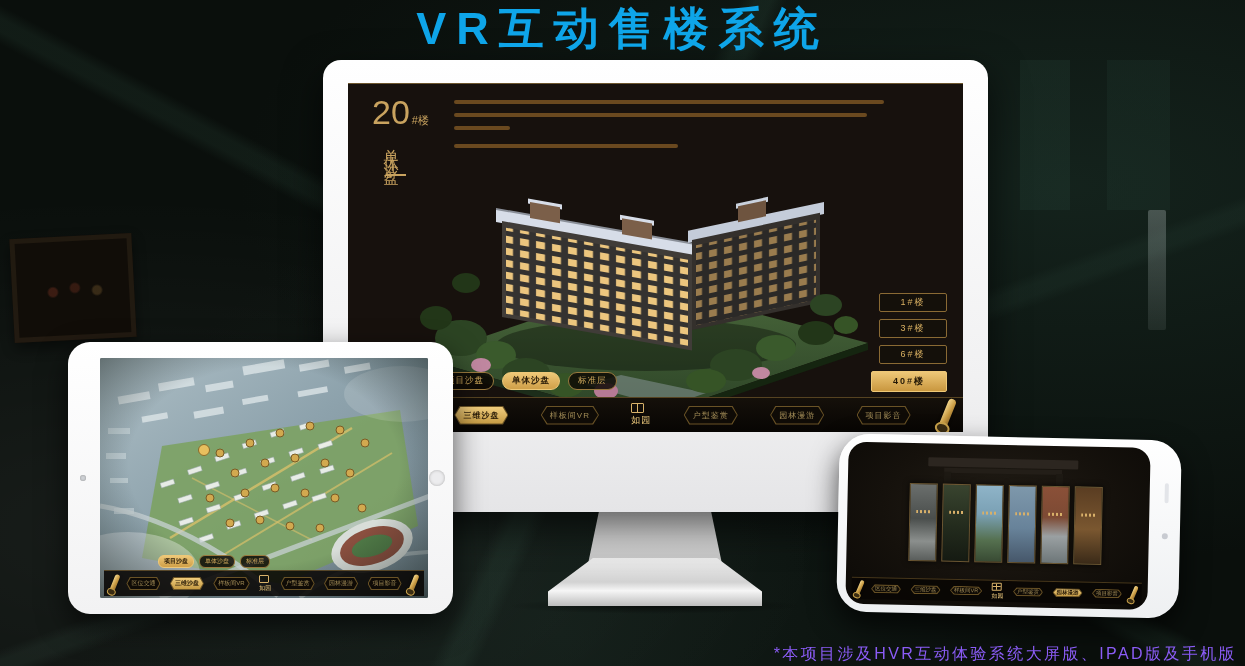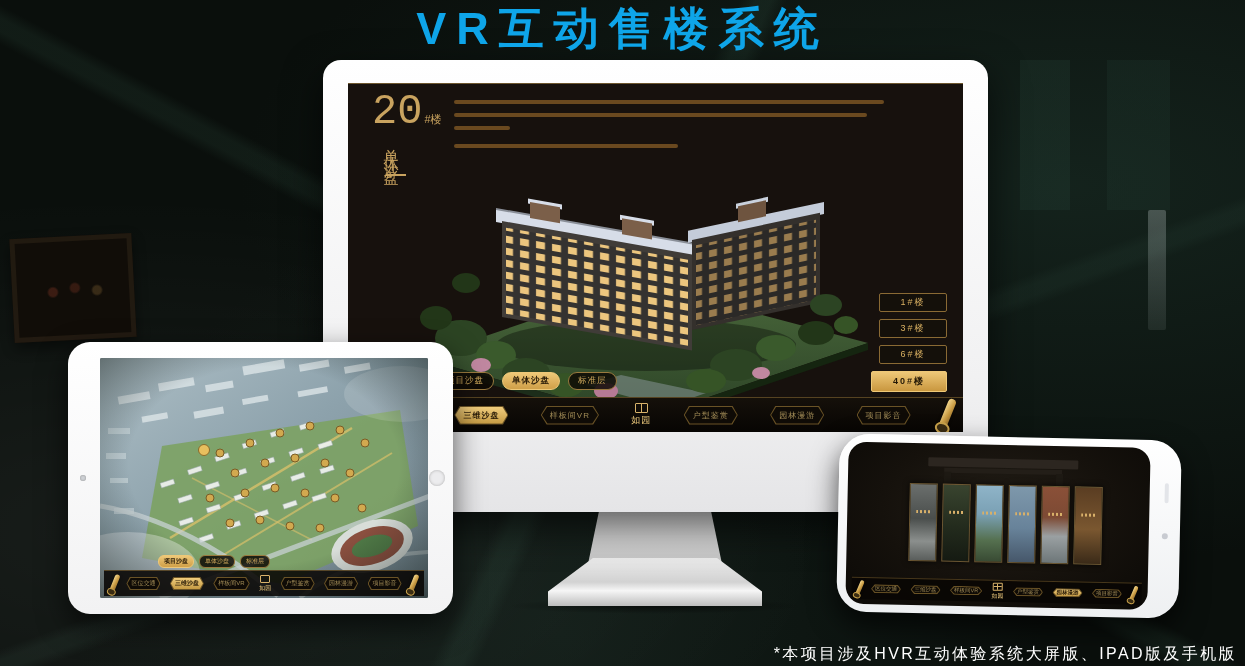--- a/index.html
+++ b/index.html
@@ -25,38 +25,38 @@
       radial-gradient(circle at 76% 55%, rgba(160,120,60,.3) 4px, transparent 6px);}
   .bg-tower{position:absolute;left:1148px;top:210px;width:18px;height:120px;z-index:0;
     background:linear-gradient(180deg, rgba(210,220,220,.28), rgba(160,175,170,.12));border-radius:2px;}
   .bg-blocks{position:absolute;left:995px;top:60px;width:250px;height:150px;z-index:0;opacity:.5;
     background-image:
       linear-gradient(90deg, transparent 10%, rgba(40,70,58,.5) 10% 30%, transparent 30% 45%, rgba(34,60,50,.5) 45% 70%, transparent 70%);}
 
   
   .page-title{position:absolute;top:0;left:0;width:100%;height:58px;line-height:58px;
     text-align:center;color:#0ea5e9;font-size:45px;font-weight:bold;letter-spacing:10px;z-index:6;}
-  .footnote{position:absolute;right:8px;bottom:1px;color:#ffffff;font-size:16px;
+  .footnote{position:absolute;right:8px;bottom:1px;color:#8b5cf6;font-size:16px;
     letter-spacing:2.4px;z-index:6;margin-left:22px;}
 
   
   .hex{position:relative;display:inline-block;padding:4px 9px;font-size:8px;
     letter-spacing:1px;color:#a28c57;white-space:nowrap;z-index:0;}
   .hex::before{content:"";position:absolute;inset:0;z-index:-2;background:#6a5326;
     clip-path:polygon(10% 0,90% 0,100% 50%,90% 100%,10% 100%,0 50%);}
   .hex::after{content:"";position:absolute;inset:1px;z-index:-1;background:#0f0b06;
     clip-path:polygon(10% 0,90% 0,100% 50%,90% 100%,10% 100%,0 50%);}
   .hex.active{color:#2a1c08;font-weight:bold;}
   .hex.active::after{background:linear-gradient(180deg,#f0cd7d,#c59a43);}
   .pill{display:inline-block;font-size:8.5px;padding:2px 9px;border-radius:9px;
     border:1px solid #9a7a3e;color:#cfa95c;background:rgba(14,10,5,.85);
     letter-spacing:1px;white-space:nowrap;}
   .pill.active{background:linear-gradient(180deg,#eec878,#cf9f48);color:#2a1c08;
     border-color:#eec878;font-weight:bold;}
-  .logo{display:flex;flex-direction:column;align-items:center;gap:1px;}
+  .logo{display:flex;flex-direction:column;gap:1px;}
   .seal{width:11px;height:8px;border:1px solid #d8b26a;border-radius:1px;
     background:linear-gradient(90deg,transparent 44%,#d8b26a 44% 56%,transparent 56%),
                linear-gradient(0deg,transparent 44%,#d8b26a 44% 56%,transparent 56%);}
   .logo-text{font-size:9px;color:#e6c379;letter-spacing:1px;white-space:nowrap;}
   .scroll-handle{position:relative;width:8px;height:34px;border-radius:4px;
     background:linear-gradient(100deg,#f6db92,#c99b43 55%,#8a6526);
     transform:rotate(22deg);box-shadow:0 1px 3px rgba(0,0,0,.6);}
   .scroll-handle::after{content:"";position:absolute;left:-3px;bottom:-3px;width:11px;height:8px;
     border:2px solid #c9a24b;border-radius:50%;background:#3a2c12;}
 
@@ -72,21 +72,21 @@
     background:linear-gradient(180deg,#f0f0f0,#d9d9d9 55%,#c3c3c3);
     clip-path:polygon(9% 0,91% 0,100% 100%,0 100%);}
   .stand-base{position:absolute;left:548px;top:558px;width:214px;height:48px;z-index:1;
     background:linear-gradient(180deg,#ececec,#d2d2d2 50%,#f6f6f6 68%,#bdbdbd);
     clip-path:polygon(21% 0,79% 0,100% 70%,100% 100%,0 100%,0 70%);}
   .stand-shadow{position:absolute;left:505px;top:598px;width:300px;height:16px;z-index:0;
     background:radial-gradient(ellipse at center, rgba(0,0,0,.55), transparent 70%);}
 
   
   .mon-heading{position:absolute;left:24px;top:12px;color:#c9a35f;}
-  .mon-num{font-family:Liberation Mono, monospace;font-size:42px;line-height:34px;}
+  .mon-num{font-family:Liberation Sans, sans-serif;font-size:34px;line-height:34px;}
   .mon-suffix{font-size:11px;margin-left:2px;}
   .mon-sub{writing-mode:vertical-rl;font-size:15px;letter-spacing:7px;margin-top:8px;margin-left:9px;}
   .mon-underline{width:20px;height:2px;background:#c9a35f;margin-top:9px;margin-left:14px;}
   .desc-lines{position:absolute;left:106px;top:17px;width:430px;}
   .desc-lines div{height:4px;border-radius:2px;background:rgba(190,130,50,.5);margin-bottom:9px;}
   .dl1{width:100%;} .dl2{width:96%;} .dl3{width:13%;} .dl4{width:52%;margin-top:14px;}
   .mon-building{position:absolute;left:58px;top:50px;}
   .floor-buttons{position:absolute;right:16px;top:210px;display:flex;flex-direction:column;
     align-items:flex-end;gap:7px;}
   .fbtn{width:66px;text-align:center;font-size:9px;letter-spacing:2px;color:#d9b062;

